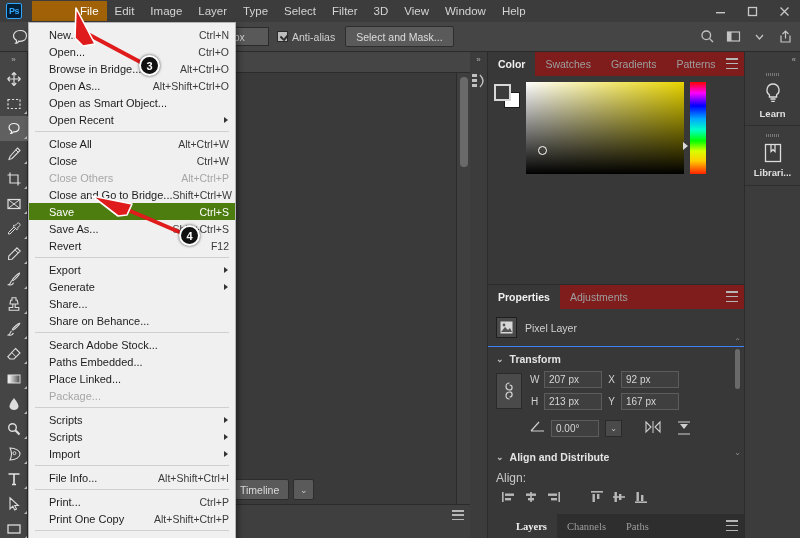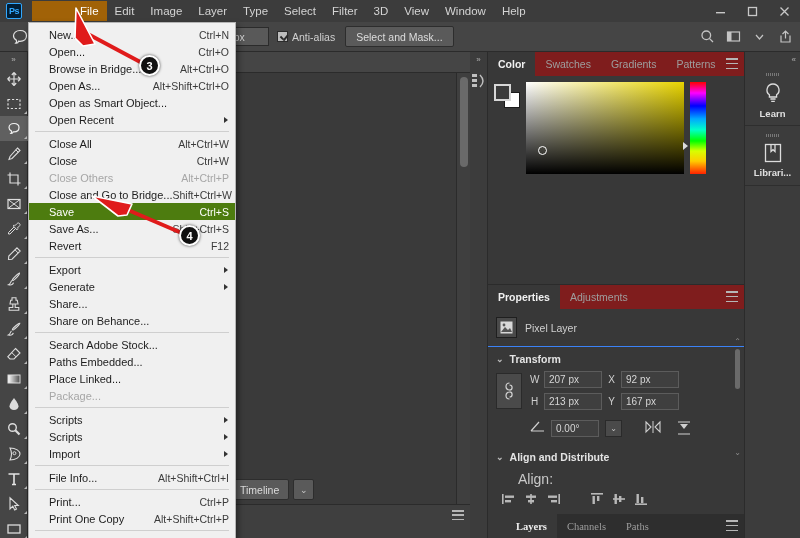--- a/index.html
+++ b/index.html
@@ -264,21 +264,21 @@
     width: 48px; height: 17px; background: #3f3f3f;
     border: 1px solid #5c5c5c; color: #d6d6d6; font-size: 10px;
     display: flex; align-items: center; padding: 0 4px;
   }
   .angle-dd {
     width: 17px; height: 17px; background: #4a4a4a; border: 1px solid #2a2a2a;
     display: flex; align-items: center; justify-content: center;
     color: #c4c4c4; font-size: 8px;
   }
   .flipicons { display: flex; gap: 14px; margin-left: 16px; color: #cfcfcf; }
-  .align-label { padding: 2px 8px 4px; color: #c9c9c9; font-size: 14px; margin-left: 22px; }
+  .align-label { padding: 2px 8px 4px; color: #c9c9c9; font-size: 12px; }
   .alignrow { display: flex; gap: 8px; padding: 2px 8px 8px 14px; color: #b8b8b8; }
   .alignrow .gap2 { width: 14px; }
   .prop-scroll {
     position: absolute; right: 2px; top: 52px; width: 9px; height: 120px;
   }
   .prop-scroll .up, .prop-scroll .dn {
     color: #8c8c8c; font-size: 8px; text-align: center;
   }
   .prop-scroll .bar {
     position: absolute; left: 2px; top: 12px; width: 5px; height: 40px;

